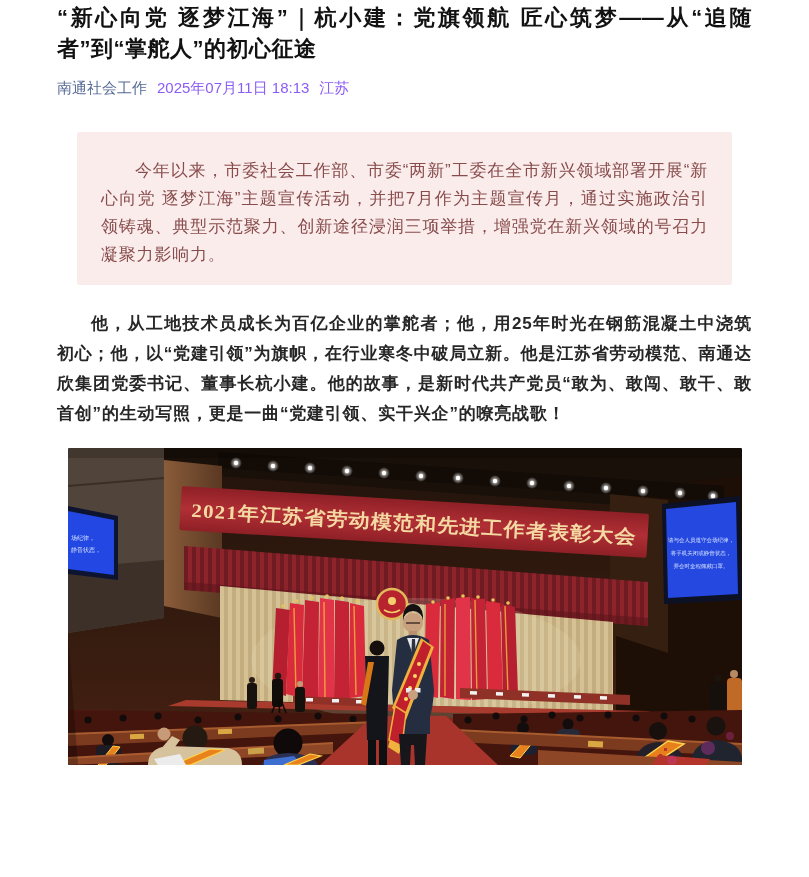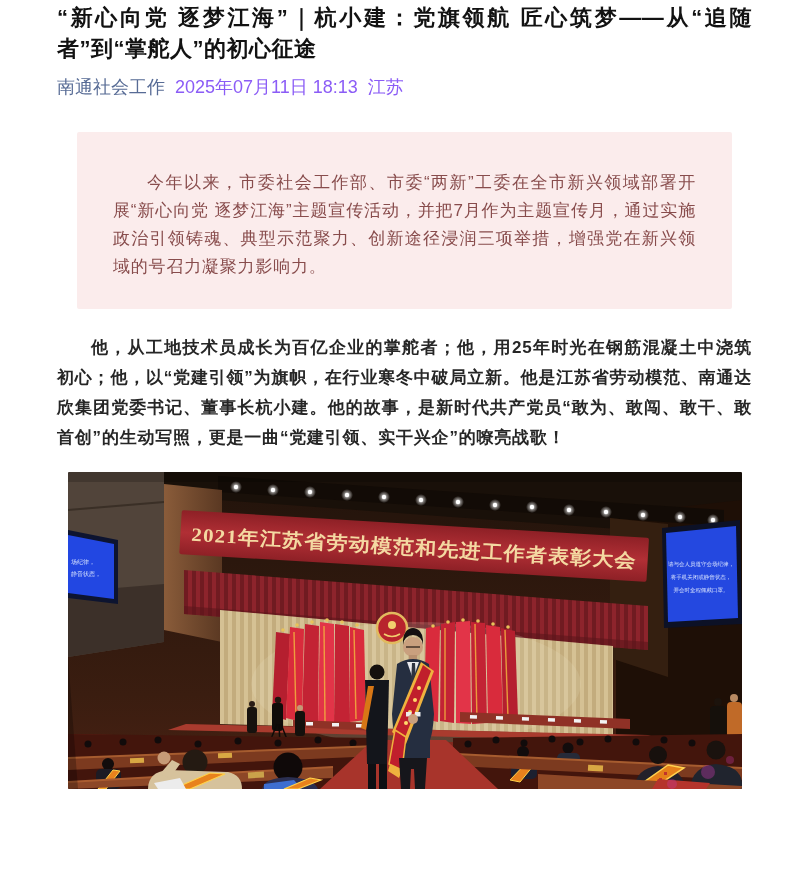--- a/index.html
+++ b/index.html
@@ -7,31 +7,31 @@
     width:809px;min-height:877px;background:#ffffff;
     font-family:"Liberation Sans","DejaVu Sans",sans-serif;
     -webkit-font-smoothing:antialiased;
   }
   .article{padding:2px 57px 15px;}
   .article-title{
     margin:0;font-size:22px;line-height:31px;font-weight:700;
     color:#121212;letter-spacing:0.5px;text-align:justify;
   }
   .byline{
-    margin-top:13px;font-size:18px;line-height:21px;
+    margin-top:13px;font-size:15px;line-height:21px;
     display:flex;align-items:baseline;gap:10px;white-space:nowrap;
   }
   .account-name{color:#576b95;cursor:pointer;}
   .publish-date,.publish-location{color:#8b5cf6;}
   .highlight-box{
     margin:34px 20px 0;padding:25px 24px 16px;
     background:#fbecec;border-radius:2px;
   }
   .highlight-box p{
-    margin:12px;font-size:17px;line-height:28px;letter-spacing:0.8px;
+    margin:0;font-size:17px;line-height:28px;letter-spacing:0.8px;
     color:#884c4c;text-indent:2em;text-align:justify;
   }
   .body-para{
     margin:24px 0 0;font-size:17px;line-height:30px;letter-spacing:0.8px;
     color:#262626;text-indent:2em;text-align:justify;font-weight:bold;
   }
   .photo{
     margin:19px auto 0;width:674px;height:317px;display:block;
     border-radius:2px;overflow:hidden;background:#2a190f;cursor:pointer;
   }

